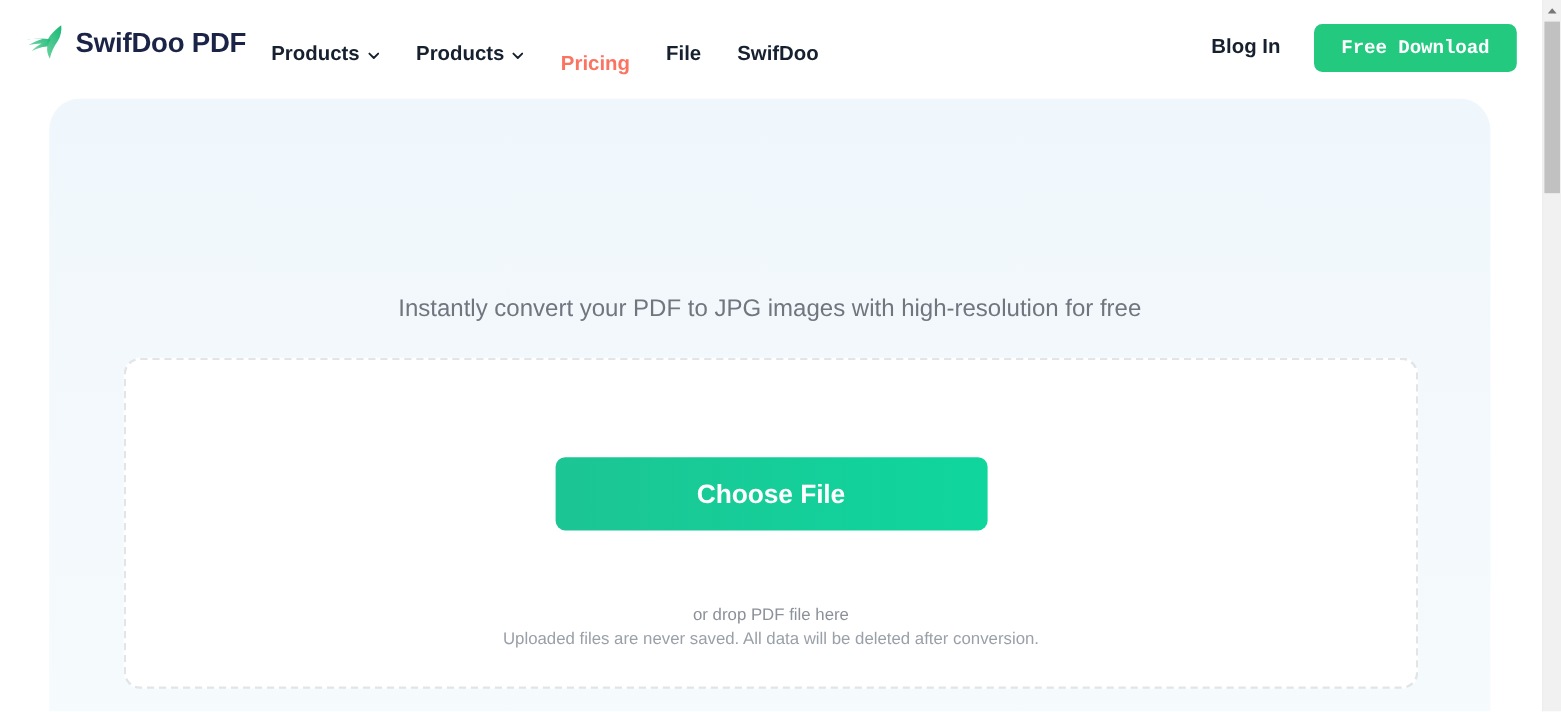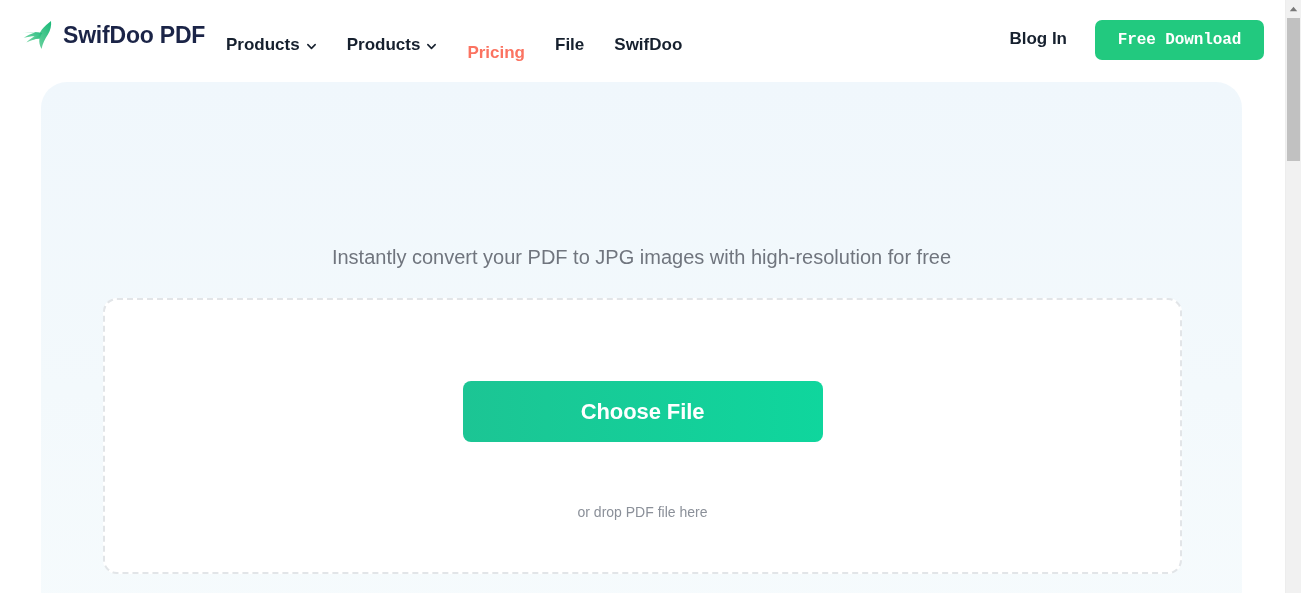--- a/index.html
+++ b/index.html
@@ -300,20 +300,21 @@
     <button id="freedl">Free Download</button>
   </div>
 
   <section id="hero">
 
     <p id="subtitle">Instantly convert your PDF to JPG images with high-resolution for free</p>
 
     <div id="dropzone">
       <button id="choosefile">Choose File</button>
       <div id="drophint">or drop PDF file here</div>
+      <div id="privacy">Uploaded files are never saved. All data will be deleted after conversion.</div>
     </div>
 
   </section>
 </div>
 
 <div id="scrollbar">
   <div id="sb-up">
     <svg width="9" height="6" viewBox="0 0 9 6">
         <path d="M4.5 0.8L8.2 5.2H0.8z" fill="#787878"></path>
       </svg>

